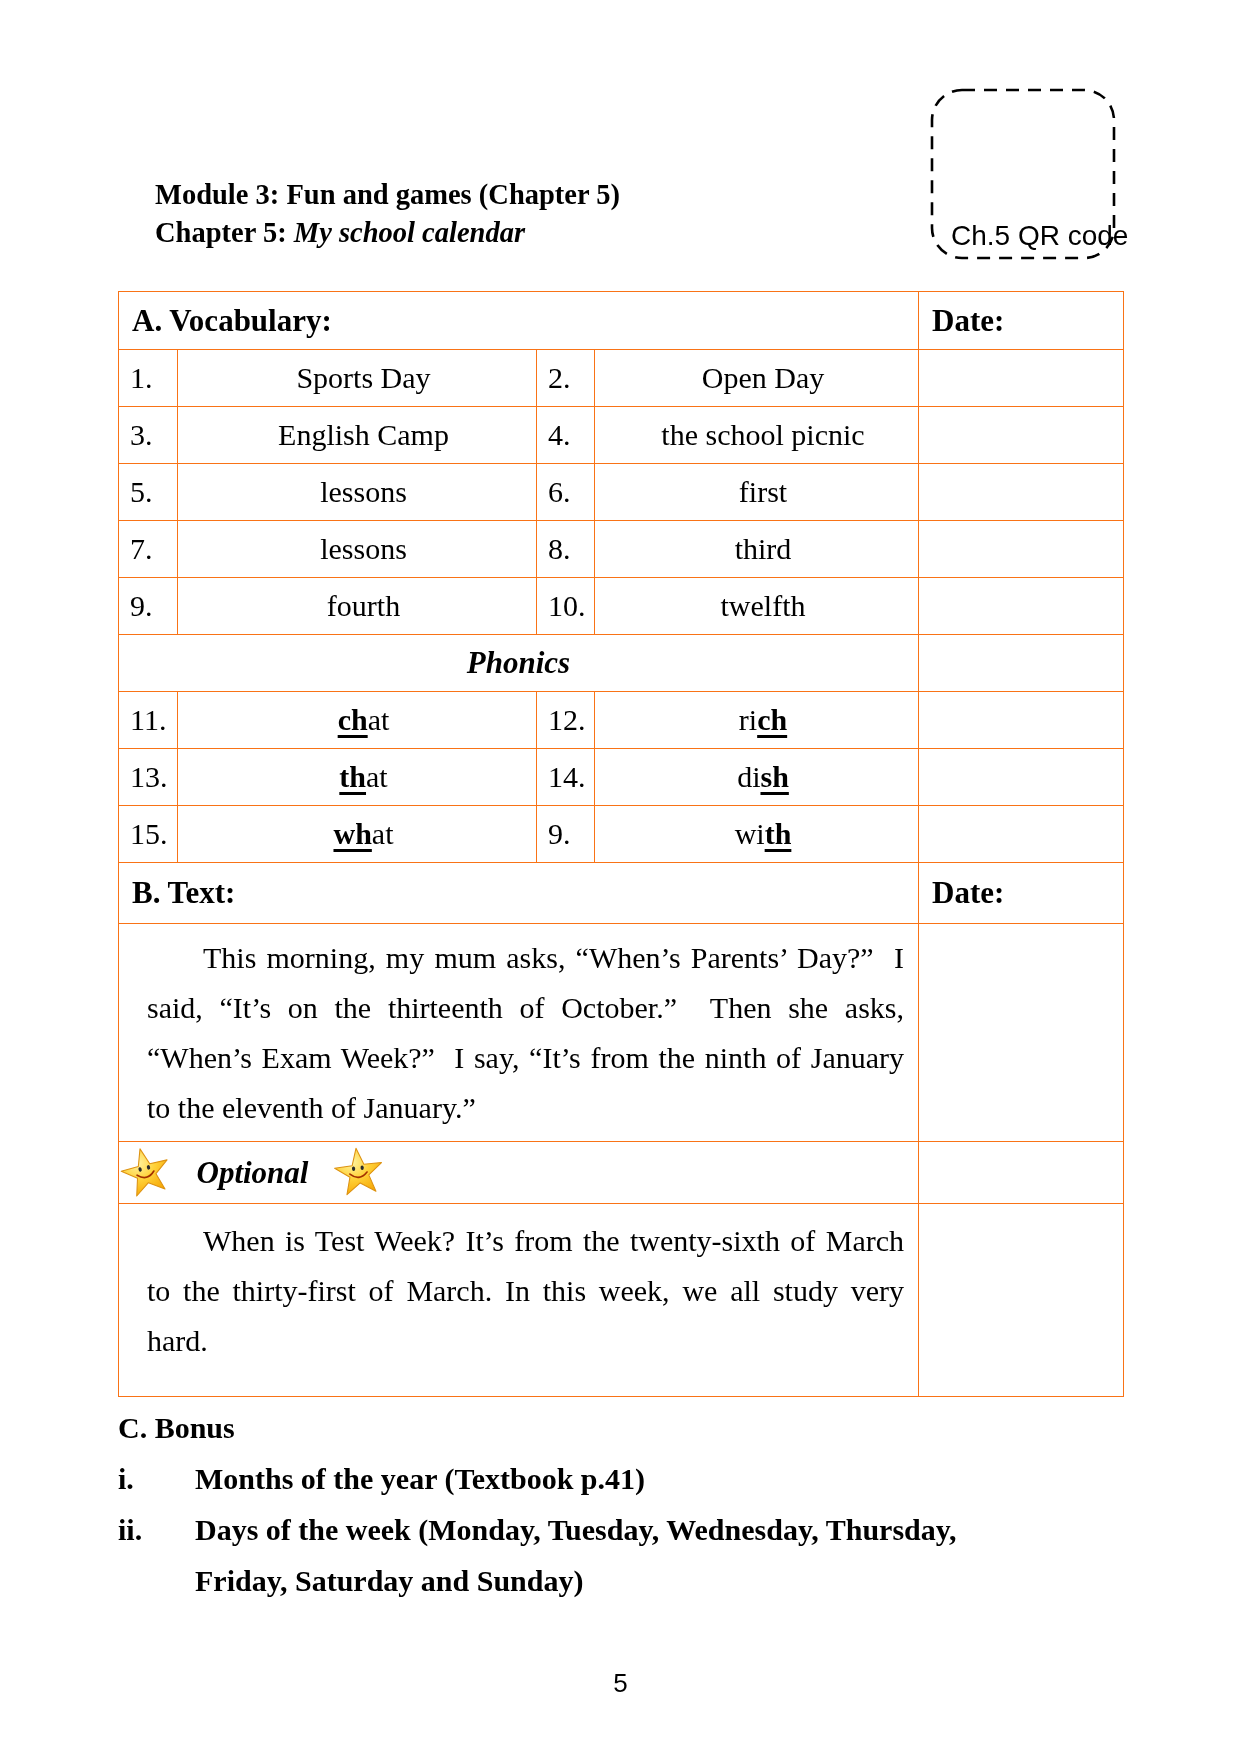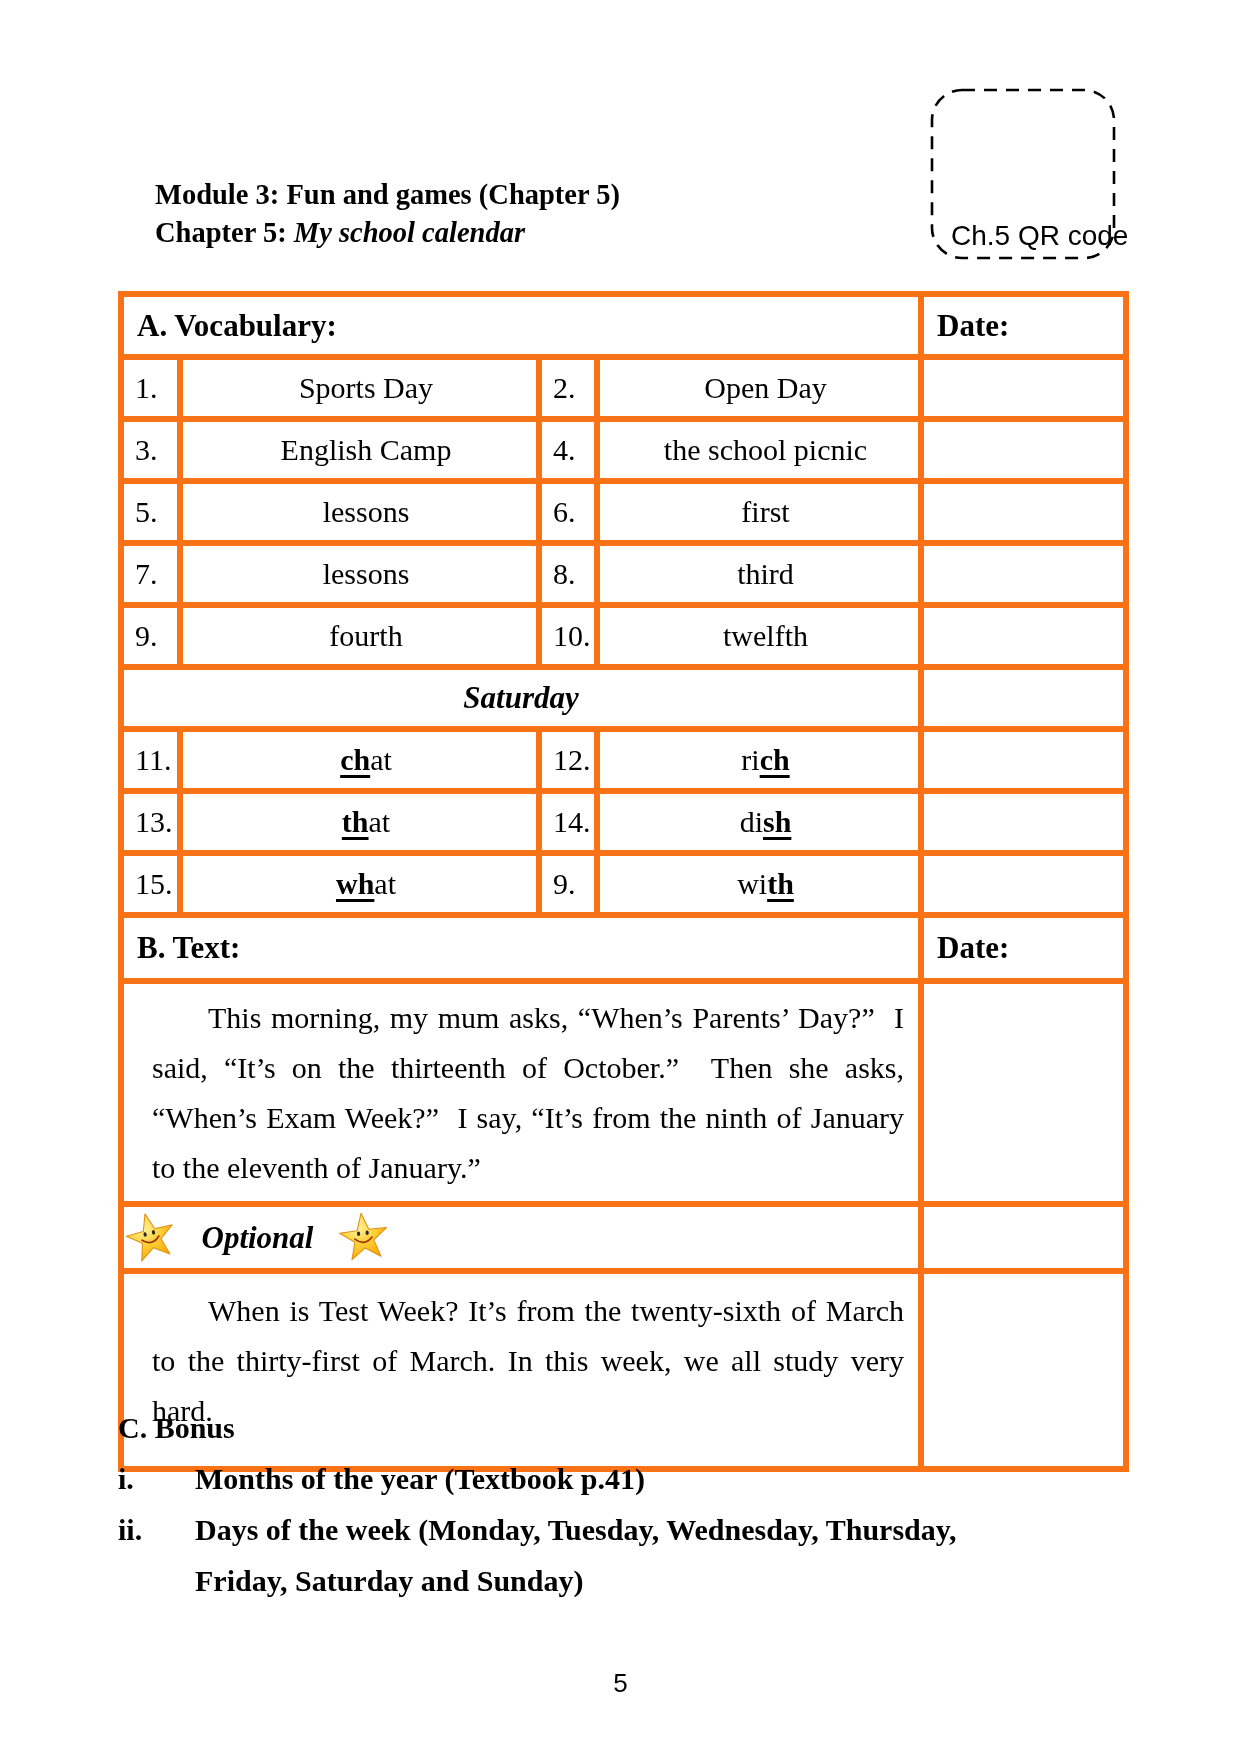--- a/index.html
+++ b/index.html
@@ -28,21 +28,21 @@
     font-size:28.5px;font-weight:700;line-height:38px;margin-left:37px;
   }
   .title .it{font-style:italic;}
   
   table.doc-table{
     position:absolute;left:118px;top:291px;
     width:1005px;border-collapse:collapse;table-layout:fixed;
     font-size:30px;
   }
   .doc-table td{
-    border:6px solid #f97316;
+    border:1px solid #f97316;
     vertical-align:middle;
     padding:0;
     overflow:hidden;
   }
   .r-head td{height:57px;}
   .r-bhead td{height:60px;}
   .r-item td{height:56px;}
   .r-phon td{height:56px;}
   .r-opt td{height:61px;}
   td.sec-label{font-weight:700;font-size:31px;padding-left:13px;}
@@ -154,21 +154,21 @@
     </tr>
     <tr class="r-item">
       <td class="num">9.</td>
       <td class="word">fourth</td>
       <td class="num">10.</td>
       <td class="word">twelfth</td>
       <td></td>
     </tr>
 
     <tr class="r-item">
-      <td colspan="4" class="phonics-head">Saturday</td>
+      <td colspan="4" class="phonics-head">Phonics</td>
       <td></td>
     </tr>
 
     <tr class="r-phon">
       <td class="num">11.</td>
       <td class="word"><span></span><span class="dg">ch</span><span>at</span></td>
       <td class="num">12.</td>
       <td class="word"><span>ri</span><span class="dg">ch</span><span></span></td>
       <td></td>
     </tr>

